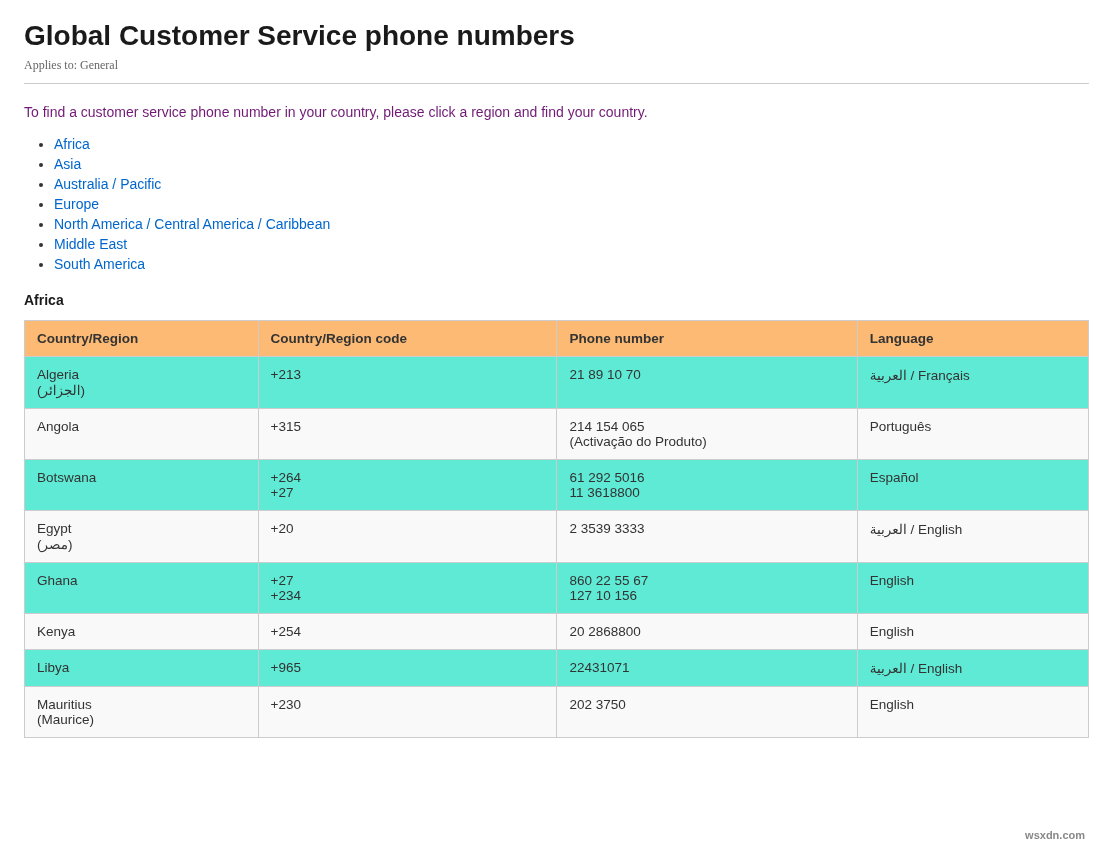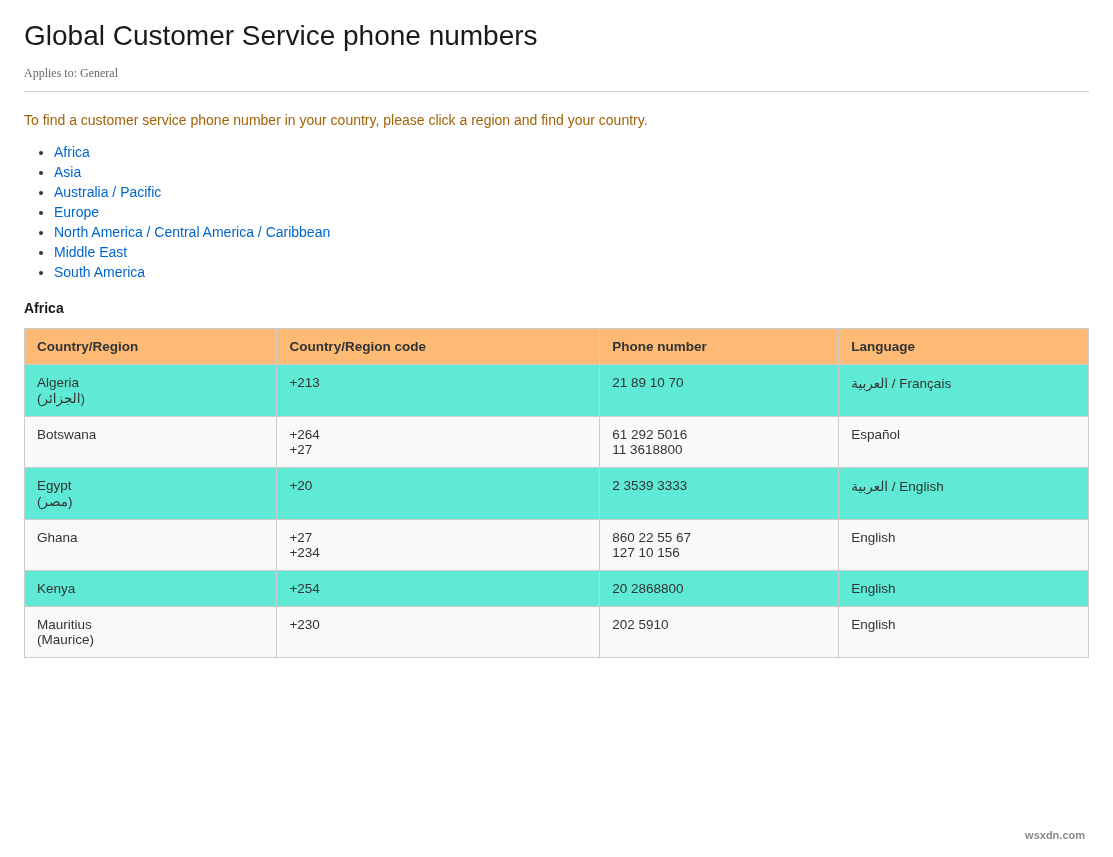--- a/index.html
+++ b/index.html
@@ -6,39 +6,39 @@
     body {
       font-family: 'Segoe UI', Arial, sans-serif;
       font-size: 14px;
       color: #333;
       background: #fff;
       padding: 20px 24px;
       max-width: 1113px;
     }
     .page-title {
       font-size: 28px;
-      font-weight: 400;
+      font-weight: 700;
       color: #1a1a1a;
-      margin-bottom: 14px;
+      margin-bottom: 6px;
     }
     .applies-to {
       font-size: 12px;
       color: #666;
       margin-bottom: 10px;
       font-family: Liberation Serif, serif;
     }
     .divider {
       border: none;
       border-top: 1px solid #ccc;
       margin-bottom: 20px;
     }
     .intro-text {
       margin-bottom: 16px;
       font-size: 14px;
-      color: #a16207;
+      color: #701a75;
     }
     .region-list {
       list-style: disc;
       padding-left: 30px;
       margin-bottom: 20px;
     }
     .region-list li {
       margin-bottom: 4px;
     }
     .region-list a {
@@ -123,20 +123,26 @@
       </tr>
   </thead>
   <tbody id="table-body">
   <tr>
         <td>Algeria<br>(الجزائر)</td>
         <td>+213</td>
         <td>21 89 10 70</td>
         <td>العربية / Français</td>
       </tr>
       <tr>
+        <td>Angola</td>
+        <td>+315</td>
+        <td>214 154 065<br>(Activação do Produto)</td>
+        <td>Português</td>
+      </tr>
+      <tr>
         <td>Botswana</td>
         <td>+264<br>+27</td>
         <td>61 292 5016<br>11 3618800</td>
         <td>Español</td>
       </tr>
       <tr>
         <td>Egypt<br>(مصر)</td>
         <td>+20</td>
         <td>2 3539 3333</td>
         <td>العربية / English</td>
@@ -147,21 +153,27 @@
         <td>860 22 55 67<br>127 10 156</td>
         <td>English</td>
       </tr>
       <tr>
         <td>Kenya</td>
         <td>+254</td>
         <td>20 2868800</td>
         <td>English</td>
       </tr>
       <tr>
+        <td>Libya</td>
+        <td>+965</td>
+        <td>22431071</td>
+        <td>العربية / English</td>
+      </tr>
+      <tr>
         <td>Mauritius<br>(Maurice)</td>
         <td>+230</td>
-        <td>202 5910</td>
+        <td>202 3750</td>
         <td>English</td>
       </tr>
     </tbody>
 </table>
 
 <div class="watermark">wsxdn.com</div>
 
 </body></html>

